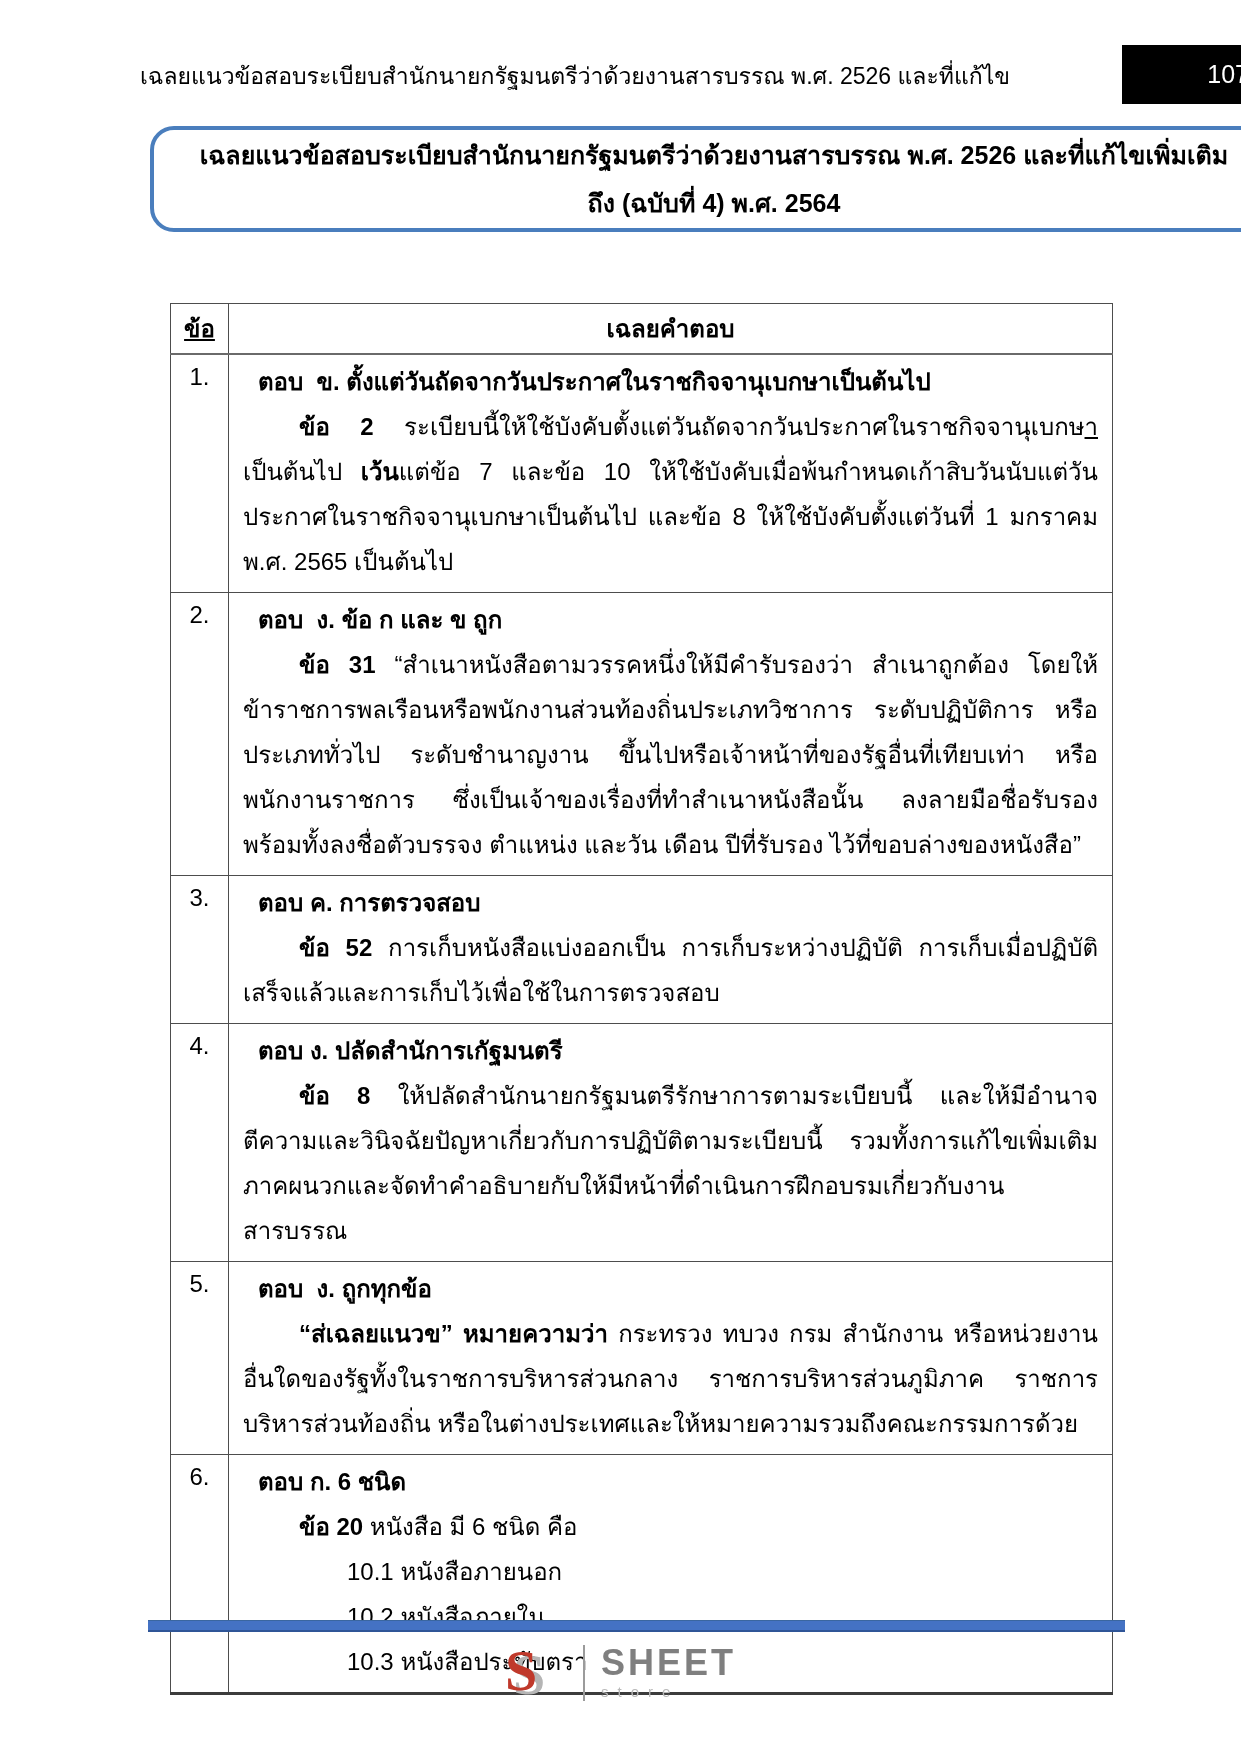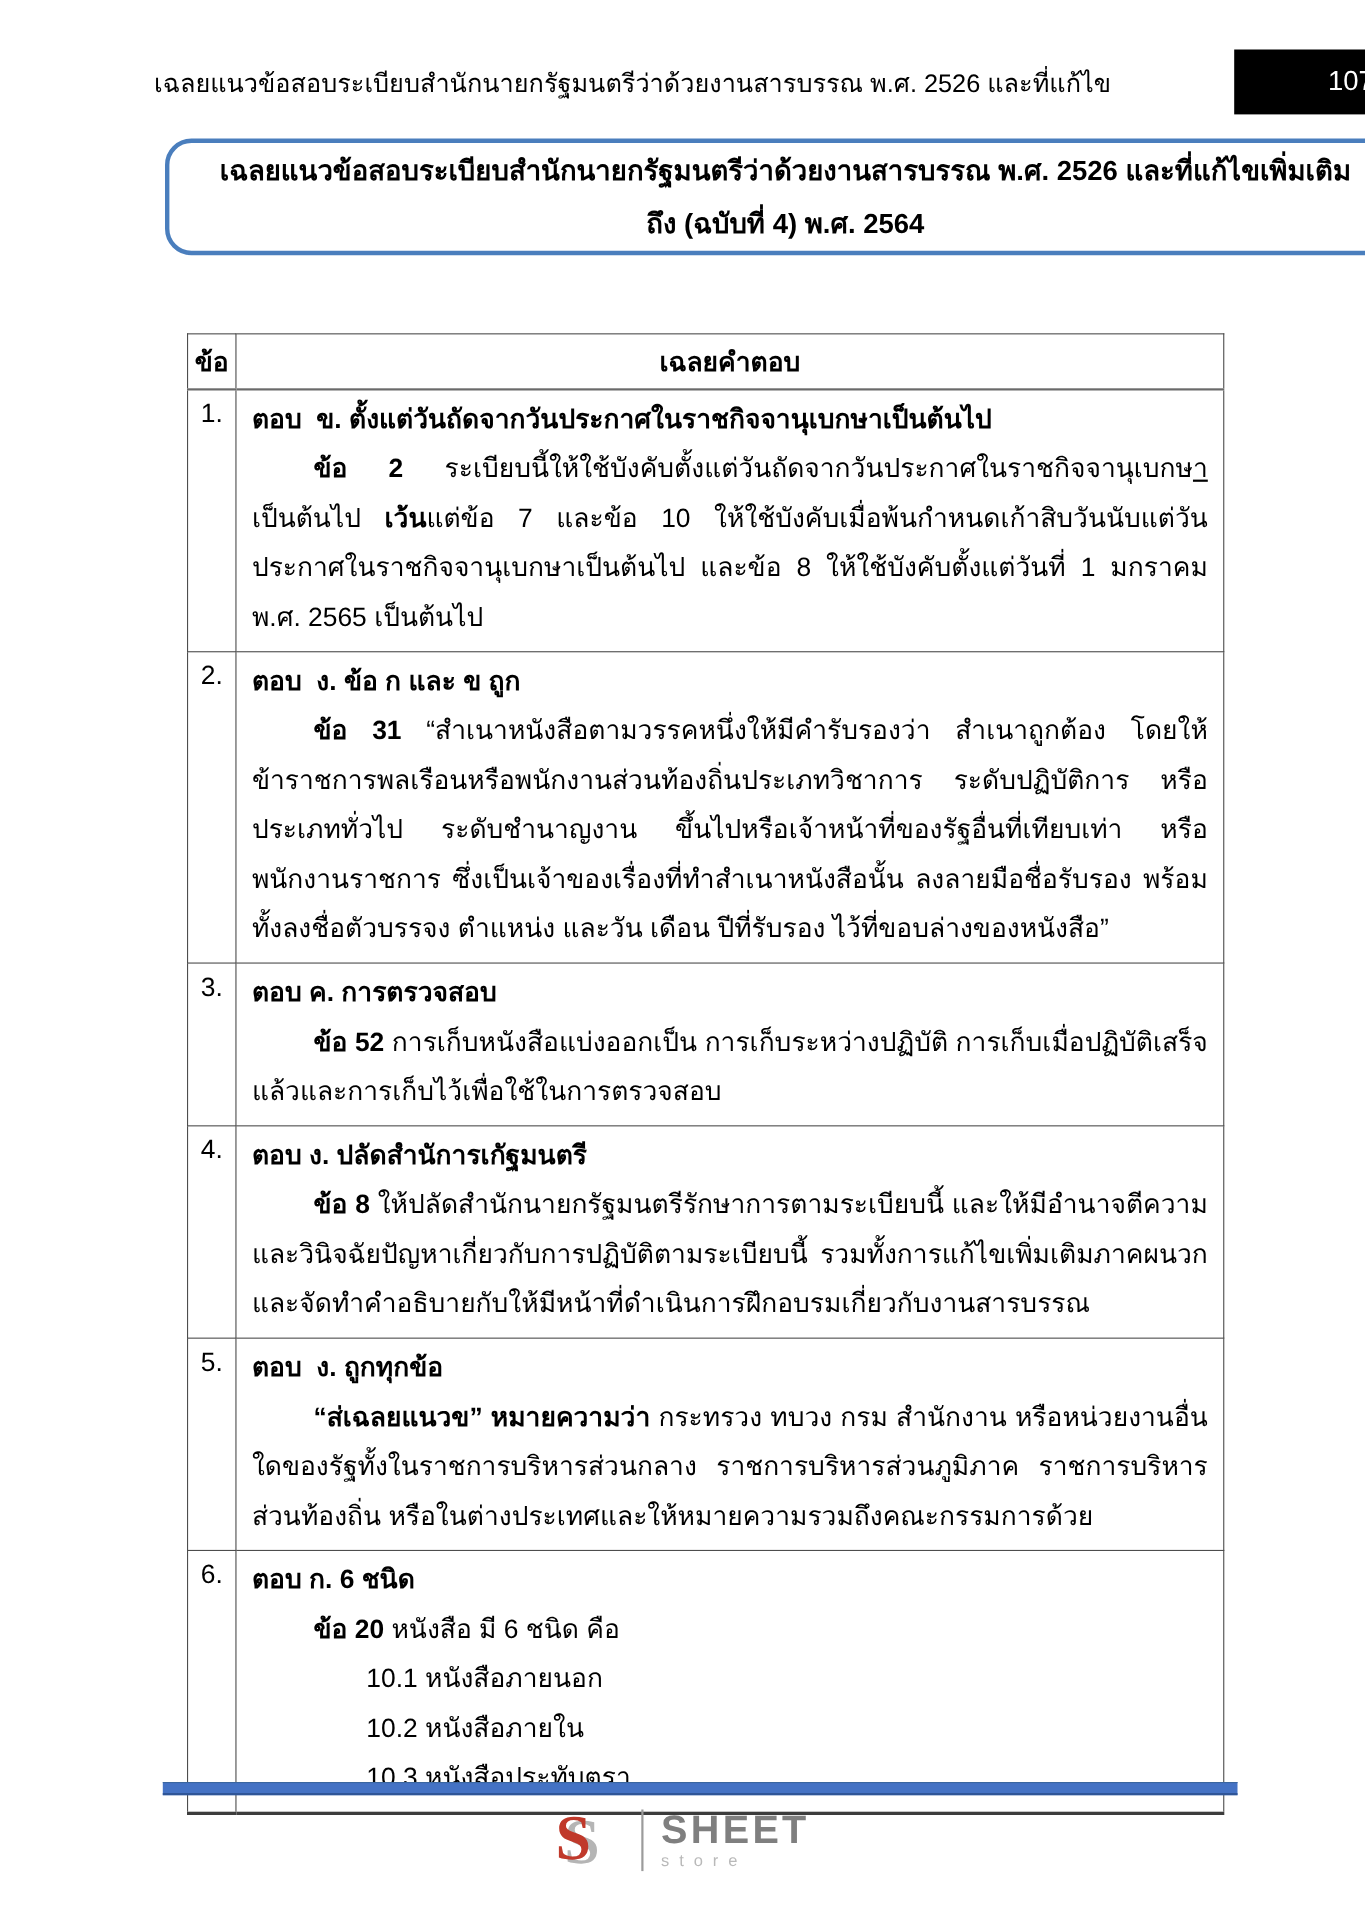--- a/index.html
+++ b/index.html
@@ -37,30 +37,30 @@
     border-collapse:collapse;font-size:24px;table-layout:fixed;
   }
   .answer-table th,.answer-table td{
     border:1.6px solid #4d4d4d;box-sizing:border-box;
   }
   .answer-table thead th{
     height:50px;font-weight:bold;font-size:24px;
     border-bottom:2.6px solid #6a6a6a;text-align:center;
     background:#fff;
   }
-  .col-no{width:44px;}
+  .col-no{width:58px;text-decoration:underline;}
   td.no-cell{
     text-align:center;vertical-align:top;padding-top:8px;font-size:24px;
   }
   td.content-cell{
     padding:4px 14px 8px 14px;text-align:justify;vertical-align:top;
     line-height:45px;
   }
   .answer-line{
-    font-weight:bold;white-space:pre-wrap;line-height:45px;text-align:left;
+    font-weight:bold;white-space:pre-wrap;line-height:45px;text-align:left;margin-left:15px;
   }
   .para{text-indent:56px;line-height:45px;}
   .para.sub{text-indent:0;padding-left:104px;text-align:left;}
   .seg-b{font-weight:bold;}
   .seg-u{text-decoration:underline;}
   .answer-table tr:last-child td{border-bottom:3px solid #3c3c3c;}
 
   
   .footer-bar{
     position:absolute;top:1620px;left:148px;width:977px;height:9px;

